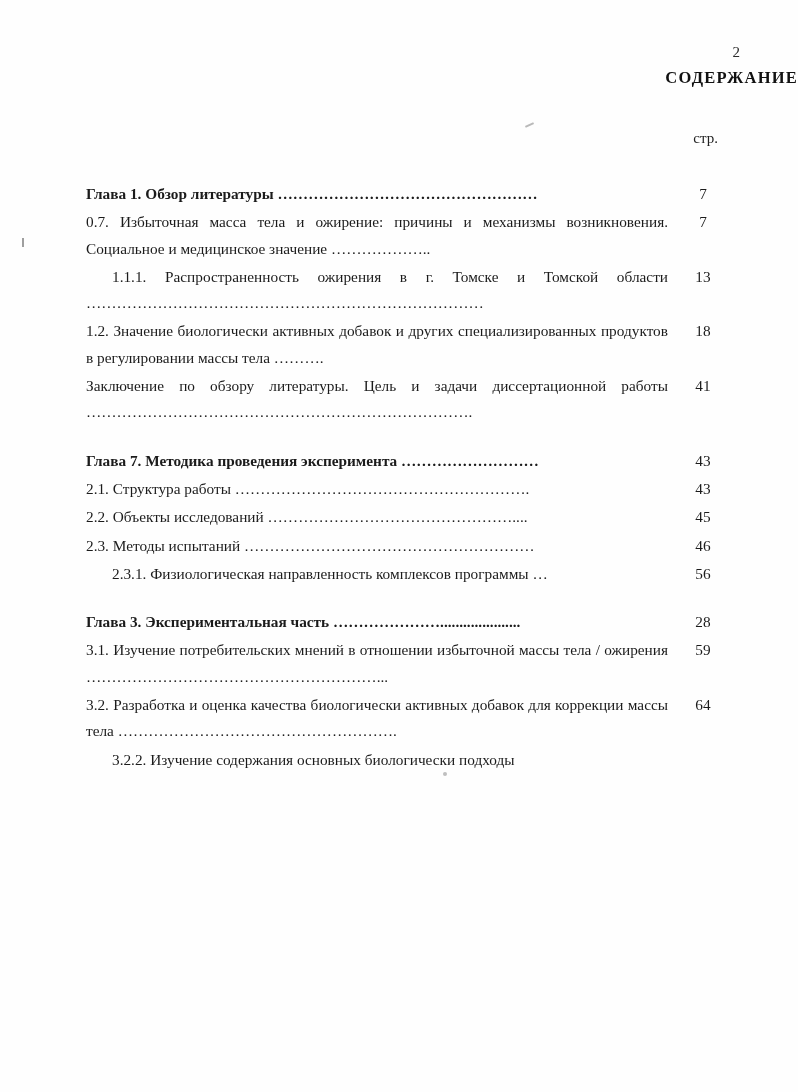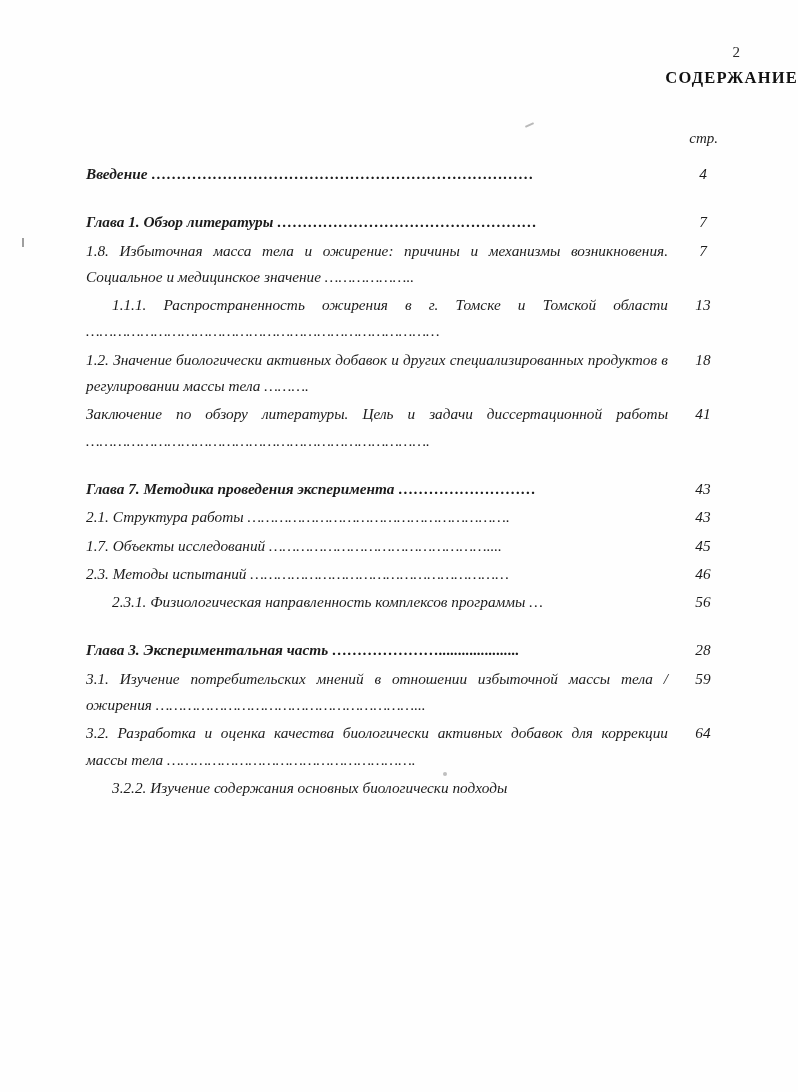--- a/index.html
+++ b/index.html
@@ -32,21 +32,20 @@
     font-size: 16.5px;
     font-weight: bold;
     letter-spacing: 1.2px;
     color: #111;
   }
   .content {
     position: absolute;
     left: 86px;
     top: 130px;
     width: 640px;
-    font-style: italic;
   }
   .col-header {
     text-align: right;
     font-size: 15px;
     padding-right: 8px;
     margin-bottom: 14px;
     color: #222;
   }
   .entry {
     display: flex;
@@ -115,31 +114,27 @@
 
   <div class="doc-title">СОДЕРЖАНИЕ</div>
 
   <div class="stray-mark"></div>
   <div class="stray-mark2"></div>
   <div class="stray-mark3"></div>
 
   <div class="content">
     <div class="col-header">стр.</div>
     <div id="toc-list">
-        <div class="entry chapter">
-          <div class="text">Введение …………………………………………………………………</div>
-          <div class="page-no">4</div>
-        </div>
         <div class="gap-md"></div>
         <div class="entry chapter">
           <div class="text">Глава 1. Обзор литературы ……………………………………………</div>
           <div class="page-no">7</div>
         </div>
         <div class="entry">
-          <div class="text">1.8. Избыточная масса тела и ожирение: причины и механизмы возникновения. Социальное и медицинское значение ………………..</div>
+          <div class="text">0.7. Избыточная масса тела и ожирение: причины и механизмы возникновения. Социальное и медицинское значение ………………..</div>
           <div class="page-no">7</div>
         </div>
         <div class="entry">
           <div class="text indent">1.1.1. Распространенность ожирения в г. Томске и Томской области ……………………………………………………………………</div>
           <div class="page-no">13</div>
         </div>
         <div class="entry">
           <div class="text">1.2. Значение биологически активных добавок и других специализированных продуктов в регулировании массы тела ……….</div>
           <div class="page-no">18</div>
         </div>
@@ -150,21 +145,21 @@
         <div class="gap-md"></div>
         <div class="entry chapter">
           <div class="text">Глава 7. Методика проведения эксперимента ………………………</div>
           <div class="page-no">43</div>
         </div>
         <div class="entry">
           <div class="text">2.1. Структура работы ………………………………………………….</div>
           <div class="page-no">43</div>
         </div>
         <div class="entry">
-          <div class="text">1.7. Объекты исследований …………………………………………....</div>
+          <div class="text">2.2. Объекты исследований …………………………………………....</div>
           <div class="page-no">45</div>
         </div>
         <div class="entry">
           <div class="text">2.3. Методы испытаний …………………………………………………</div>
           <div class="page-no">46</div>
         </div>
         <div class="entry">
           <div class="text indent">2.3.1. Физиологическая направленность комплексов программы …</div>
           <div class="page-no">56</div>
         </div>

